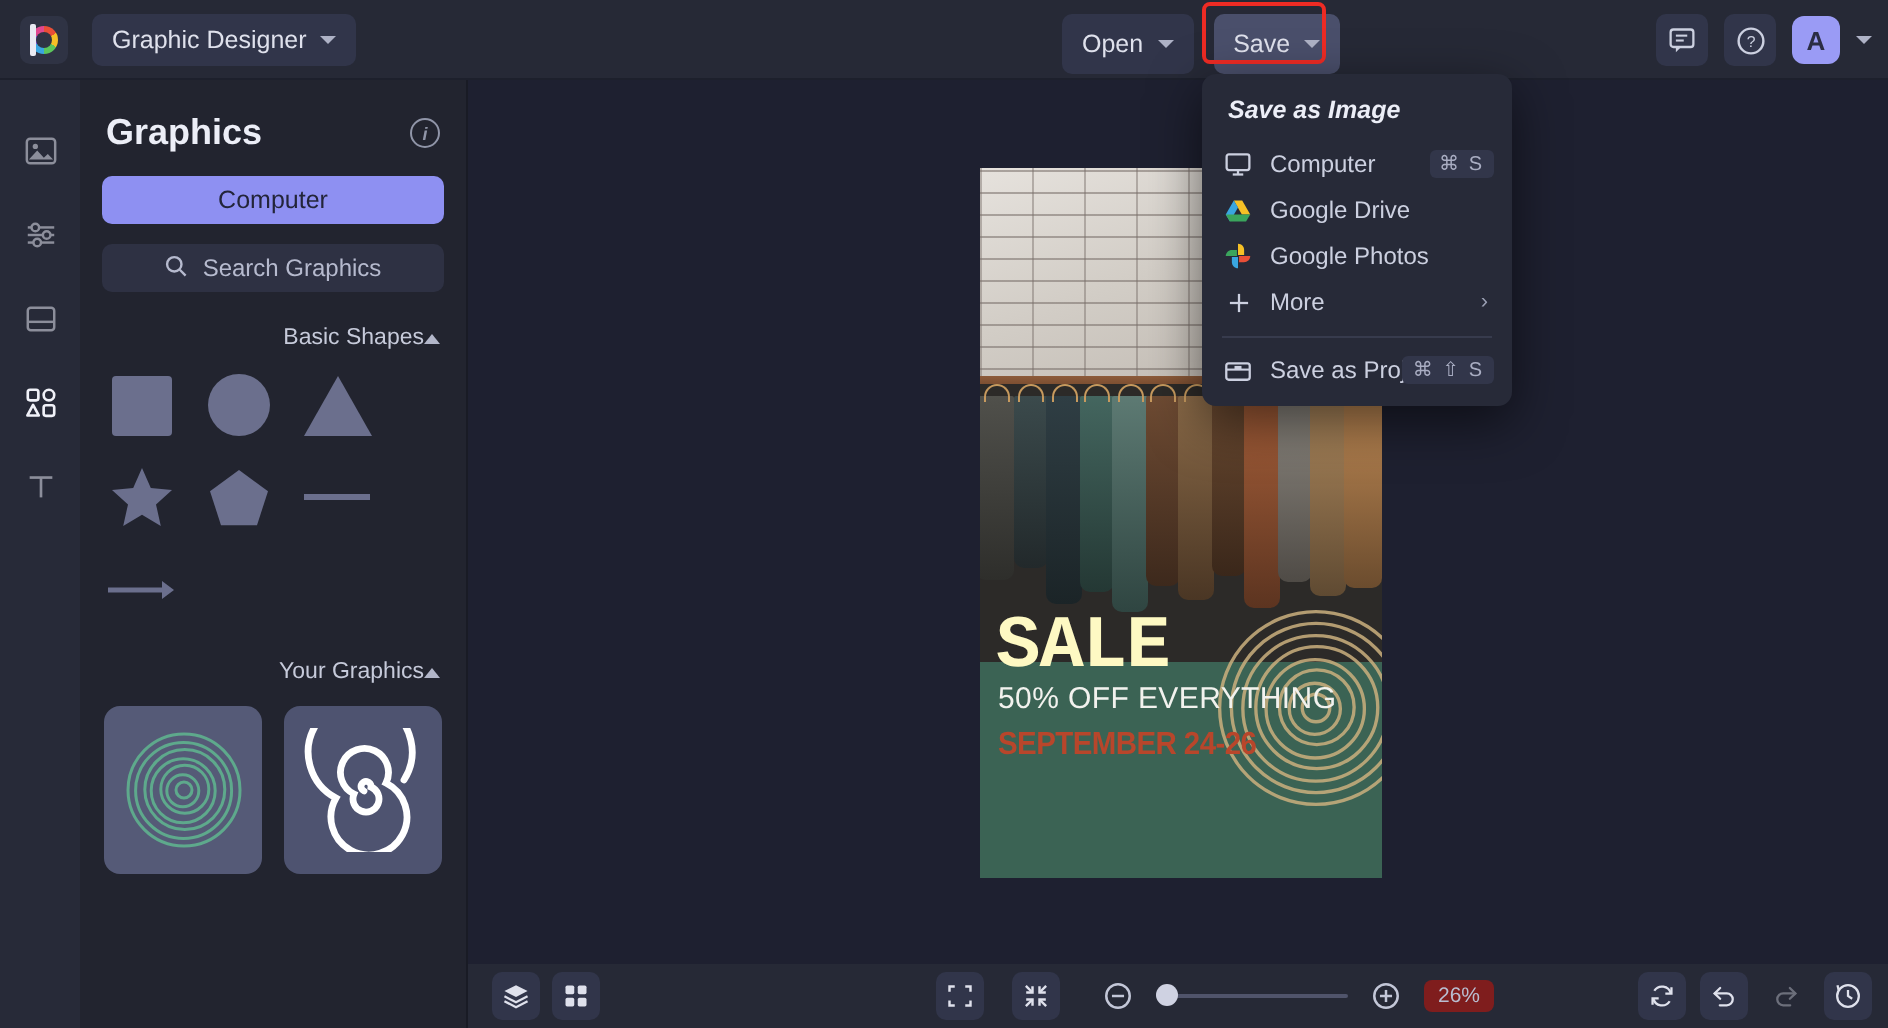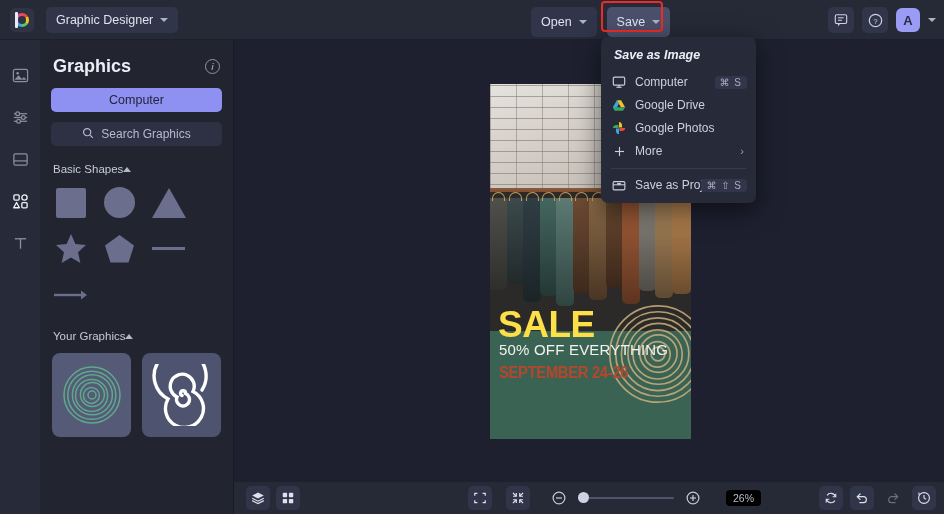--- a/index.html
+++ b/index.html
@@ -87,21 +87,21 @@
   .computer-btn {
     margin:0 11px; height:24px; background:#8e90f2; border-radius:5px;
     display:flex; align-items:center; justify-content:center;
     font-size:12.5px; color:#23253a; cursor:pointer;
   }
   .search-box {
     margin:10px 11px 0; height:24px; background:#2e3143; border-radius:5px;
     display:flex; align-items:center; justify-content:center; gap:7px;
     font-size:12px; color:#b6bace; cursor:pointer;
   }
-  .sec-head { display:flex; align-items:center; justify-content:flex-start; padding:17px 13px 9px; font-size:11.5px; color:#c6cada; cursor:pointer; }
+  .sec-head { display:flex; align-items:center; justify-content:flex-end; padding:17px 13px 9px; font-size:11.5px; color:#c6cada; cursor:pointer; }
   .caret-up { width:0;height:0;border-left:4px solid transparent;border-right:4px solid transparent;border-bottom:5px solid #b2b6c9; }
   .shapes-grid { display:flex; flex-wrap:wrap; padding:0 12px; gap:9px 12px; }
   .shape-cell { width:37px; height:37px; display:flex; align-items:center; justify-content:center; cursor:pointer; }
   .sh { background:#6b6f8d; }
   .graphics-grid { display:flex; gap:11px; padding:2px 12px 0; }
   .g-thumb { width:84px;height:84px;border-radius:8px;background:#555a77;display:flex;align-items:center;justify-content:center;cursor:pointer; }
   .g-thumb.dark { background:#4e5370; }
 
   
   .canvas-area { position:absolute; left:234px; top:40px; width:710px; height:442px; background:#1e2030; }
@@ -112,32 +112,32 @@
     background:
       repeating-linear-gradient(0deg, rgba(120,110,105,.55) 0 1px, transparent 1px 11px),
       repeating-linear-gradient(90deg, rgba(120,110,105,.45) 0 1px, transparent 1px 26px),
       linear-gradient(160deg,#e6e2dd 0%,#d2cdc6 45%,#bdb6ae 100%);
   }
   .bar-rod { position:absolute; left:0; top:104px; width:201px; height:8px; background:linear-gradient(180deg,#8d5b3a,#6d4329); }
   .clothes { position:absolute; left:0; top:108px; width:201px; height:139px; overflow:hidden; background:#2c2a28; }
   .garment { position:absolute; top:6px; border-radius:1px 1px 5px 5px; }
   .hanger { position:absolute; top:0; width:13px; height:9px; border:1.4px solid #c79a5e; border-bottom:none; border-radius:7px 7px 0 0; }
   .spiral-deco { position:absolute; right:-26px; bottom:26px; width:118px; height:118px; opacity:.85; }
-  .txt-sale { position:absolute; left:8px; top:222px; font-size:37px; font-weight:bold; color:#fde047; letter-spacing:-.5px; line-height:1; font-family:Liberation Sans, sans-serif; }
+  .txt-sale { position:absolute; left:8px; top:222px; font-size:37px; font-weight:bold; color:#fef9c3; letter-spacing:-.5px; line-height:1; font-family:Liberation Mono, monospace; }
   .txt-off { position:absolute; left:9px; top:258px; font-size:15px; color:#f2f2ee; letter-spacing:.2px; line-height:1; }
   .txt-date { position:absolute; left:9px; top:281px; font-size:16px; font-weight:bold; color:#b8462b; letter-spacing:-.3px; line-height:1; transform:scaleX(.92); transform-origin:left; }
 
   
   .bottombar { position:absolute; left:234px; top:482px; width:710px; height:32px; background:#262936; display:flex; align-items:center; }
   .bb-btn { width:24px;height:24px;border-radius:5px;background:#31354a;display:flex;align-items:center;justify-content:center;cursor:pointer;margin-right:6px; }
   .bb-plain { width:22px;height:22px;display:flex;align-items:center;justify-content:center;cursor:pointer; }
   .zoom-wrap { position:absolute; left:234px; display:flex; align-items:center; gap:8px; }
   .slider-track { width:96px; height:2px; background:#50546b; border-radius:2px; position:relative; }
   .slider-knob { position:absolute; left:0; top:-5px; width:11px; height:11px; border-radius:50%; background:#cfd2e2; }
-  .zoom-val { margin-left:14px; background:#000000; border-radius:4px; padding:2px 7px; font-size:10.5px; color:#b9bdd0; }
+  .zoom-val { background:#7f1d1d; border-radius:4px; padding:2px 7px; font-size:10.5px; color:#b9bdd0; }
   .bb-right { position:absolute; right:8px; display:flex; align-items:center; gap:7px; }
   .dim { opacity:.38; }
 </style>
 </head>
 <body>
 
 <div id="app">
 
   <div class="topbar">
     <div class="logo">

